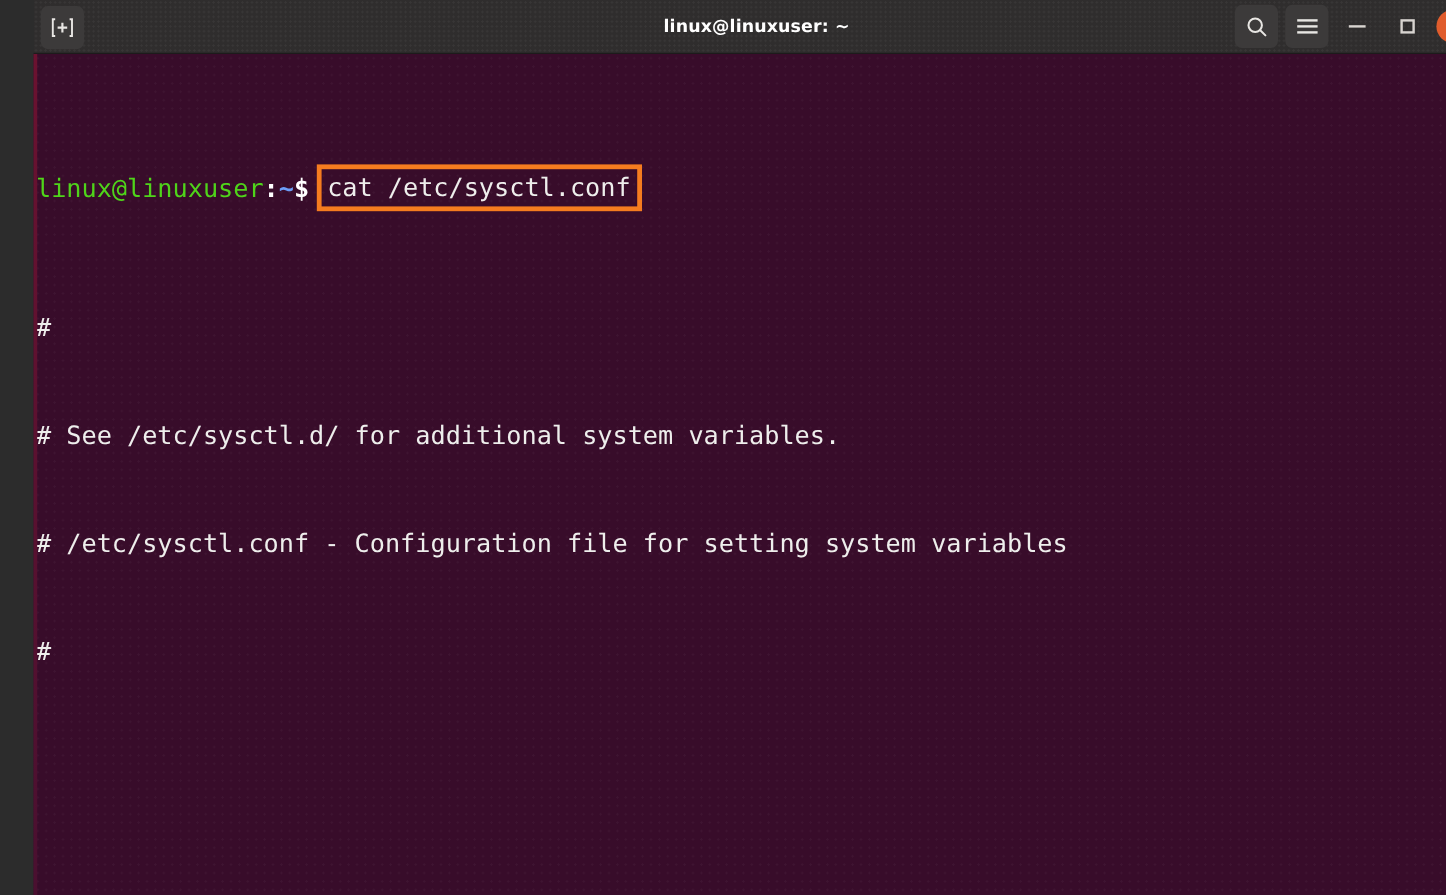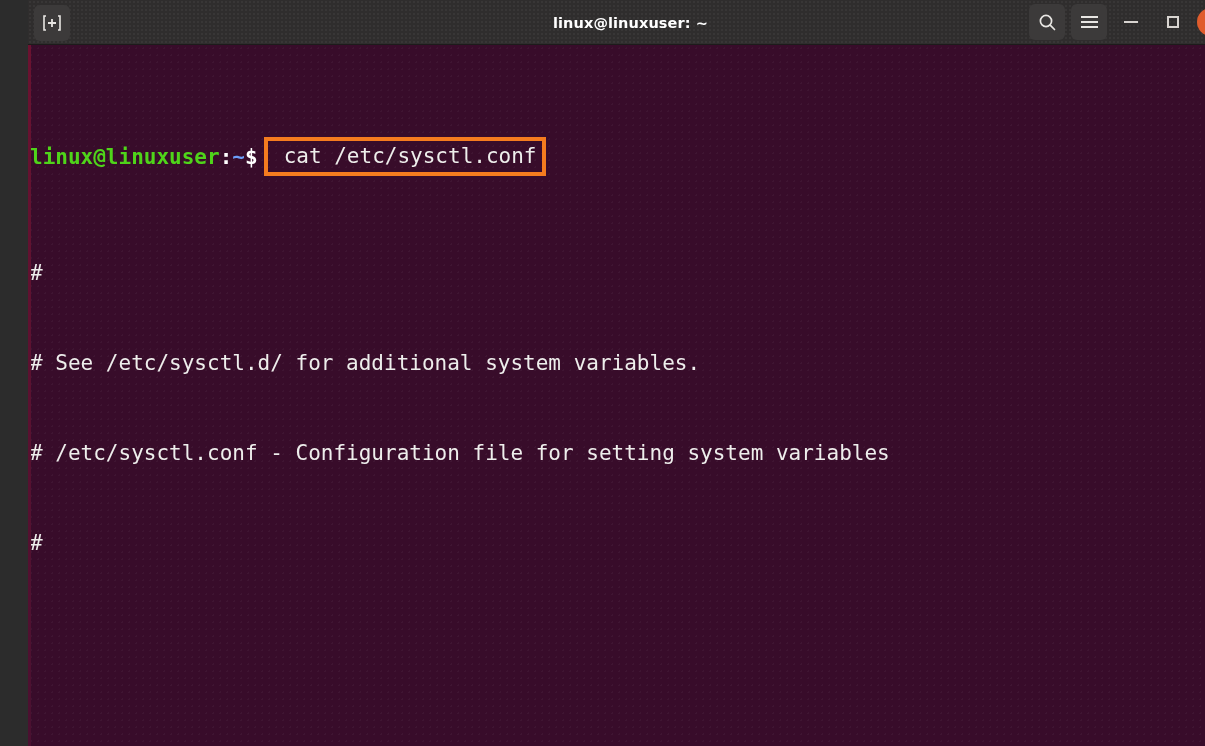--- a/index.html
+++ b/index.html
@@ -71,29 +71,29 @@
     font-family:"DejaVu Sans Mono", monospace;
     font-size:21px;
     line-height:30px;
     color:#eeeeec;
     white-space:pre;
     letter-spacing:0px;
   }
   .line { height:30px; white-space:pre; }
   .line.blank { color:transparent; }
 
-  .c-green { color:#4fd41a; font-weight:bold; }
+  .c-green { color:#4fd41a; font-weight:normal; }
   .c-white { color:#ffffff; font-weight:bold; }
   .c-blue  { color:#6c9ef8; font-weight:bold; }
 
   
   .cmd-box {
     display:inline-block;
     border:4px solid #F57C1F;
-    padding:0px 5px 1px 16px;
+    padding:0px 5px 1px 5px;
     margin-left:6px;
     position:relative;
     top:-1px;
     color:#eeeeec;
     line-height:30px;
   }
 
   
   .scrollbar {
     position:absolute; right:6px; top:3px; width:9px; height:695px;

